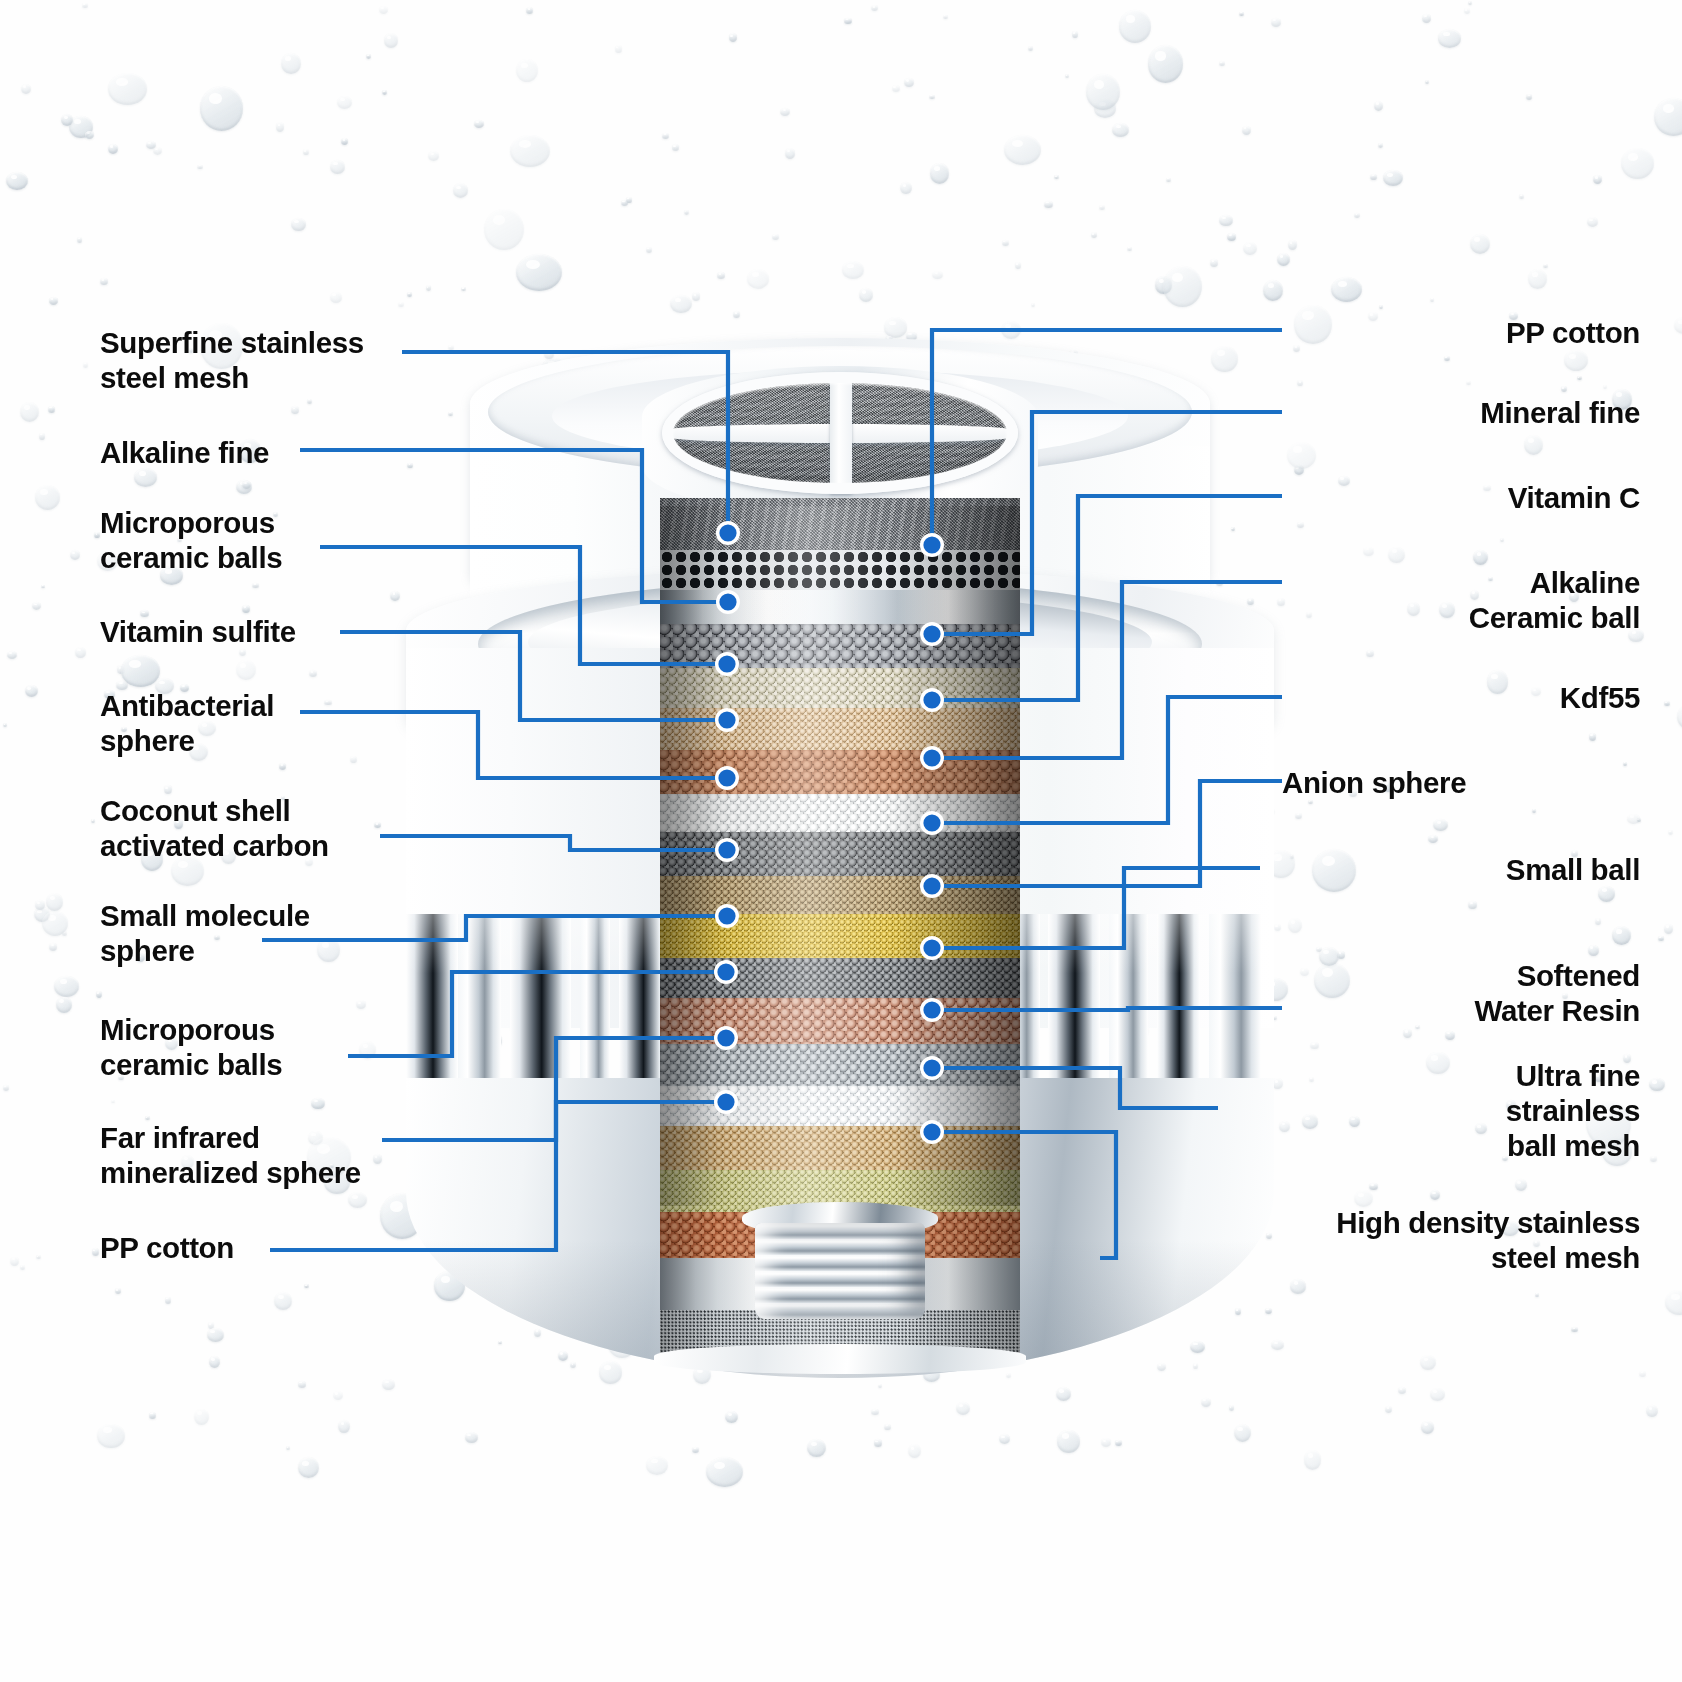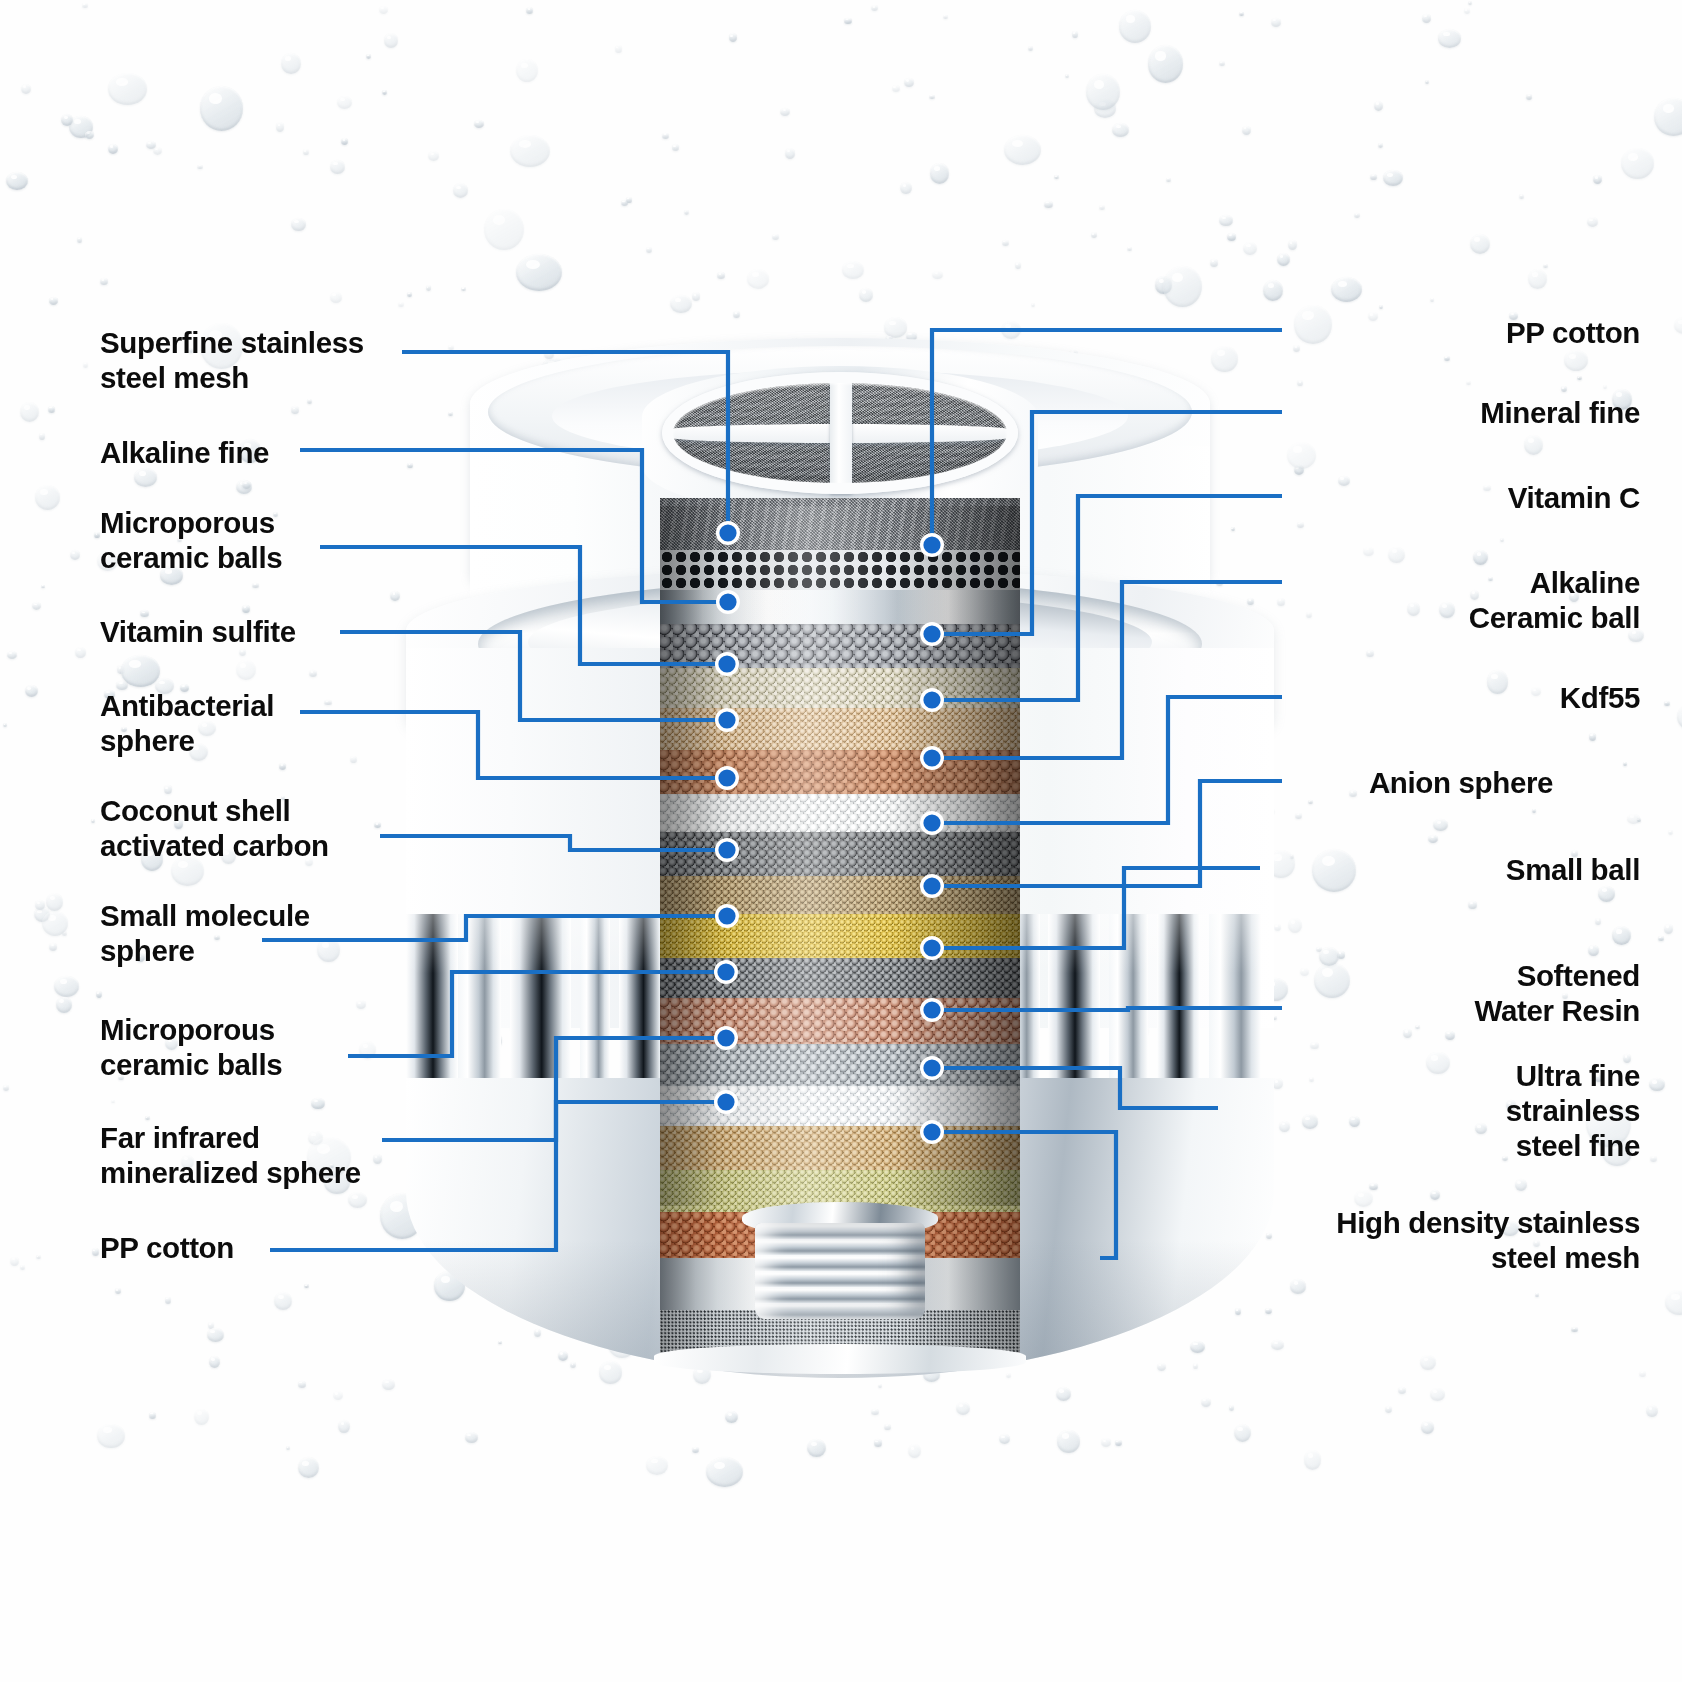--- a/index.html
+++ b/index.html
@@ -908,24 +908,24 @@
 mineralized sphere</span></div>
       <div class="lbl R" style="left:40px;width:348px;top:1230px;text-align:left;padding-left:60px;"><span>PP cotton</span></div>
     </div>
   <div id="rightLabels">
       <div class="lbl R" style="left:1282px;width:358px;top:315px;text-align:right;"><span>PP cotton</span></div>
       <div class="lbl R" style="left:1282px;width:358px;top:395px;text-align:right;"><span>Mineral fine</span></div>
       <div class="lbl R" style="left:1282px;width:358px;top:480px;text-align:right;"><span>Vitamin C</span></div>
       <div class="lbl R" style="left:1282px;width:358px;top:565px;text-align:right;"><span>Alkaline
 Ceramic ball</span></div>
       <div class="lbl R" style="left:1282px;width:358px;top:680px;text-align:right;"><span>Kdf55</span></div>
-      <div class="lbl R" style="left:1282px;width:358px;top:765px;text-align:center;"><span>Anion sphere</span></div>
+      <div class="lbl R" style="left:1282px;width:358px;top:765px;text-align:left;"><span>Anion sphere</span></div>
       <div class="lbl R" style="left:1282px;width:358px;top:852px;text-align:right;"><span>Small ball</span></div>
       <div class="lbl R" style="left:1282px;width:358px;top:958px;text-align:right;"><span>Softened
 Water Resin</span></div>
       <div class="lbl R" style="left:1282px;width:358px;top:1058px;text-align:right;"><span>Ultra fine
 strainless
-steel fine</span></div>
+ball mesh</span></div>
       <div class="lbl R" style="left:1282px;width:358px;top:1205px;text-align:right;"><span>High density stainless
 steel mesh</span></div>
     </div>
 
 </div>
 
 </body></html>

